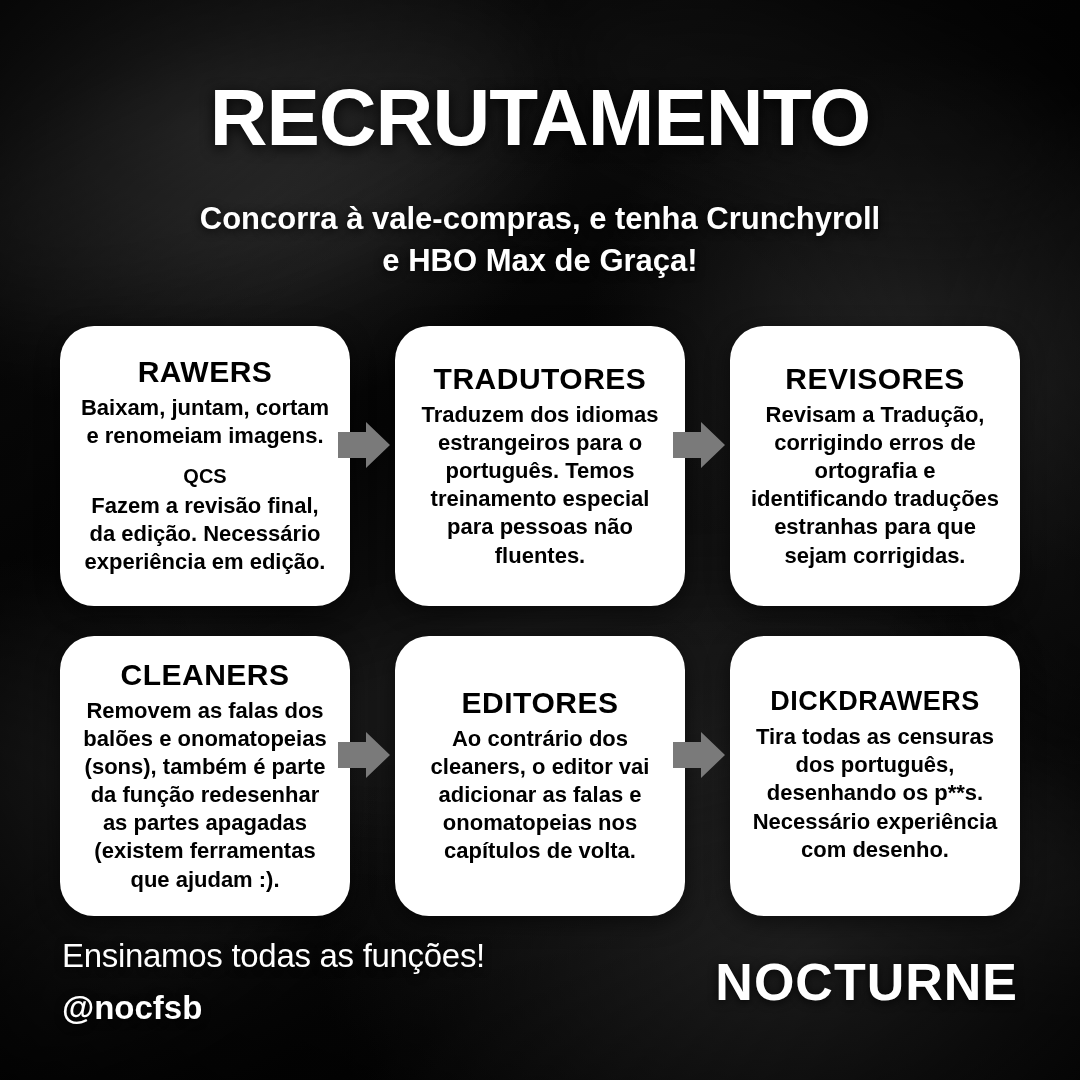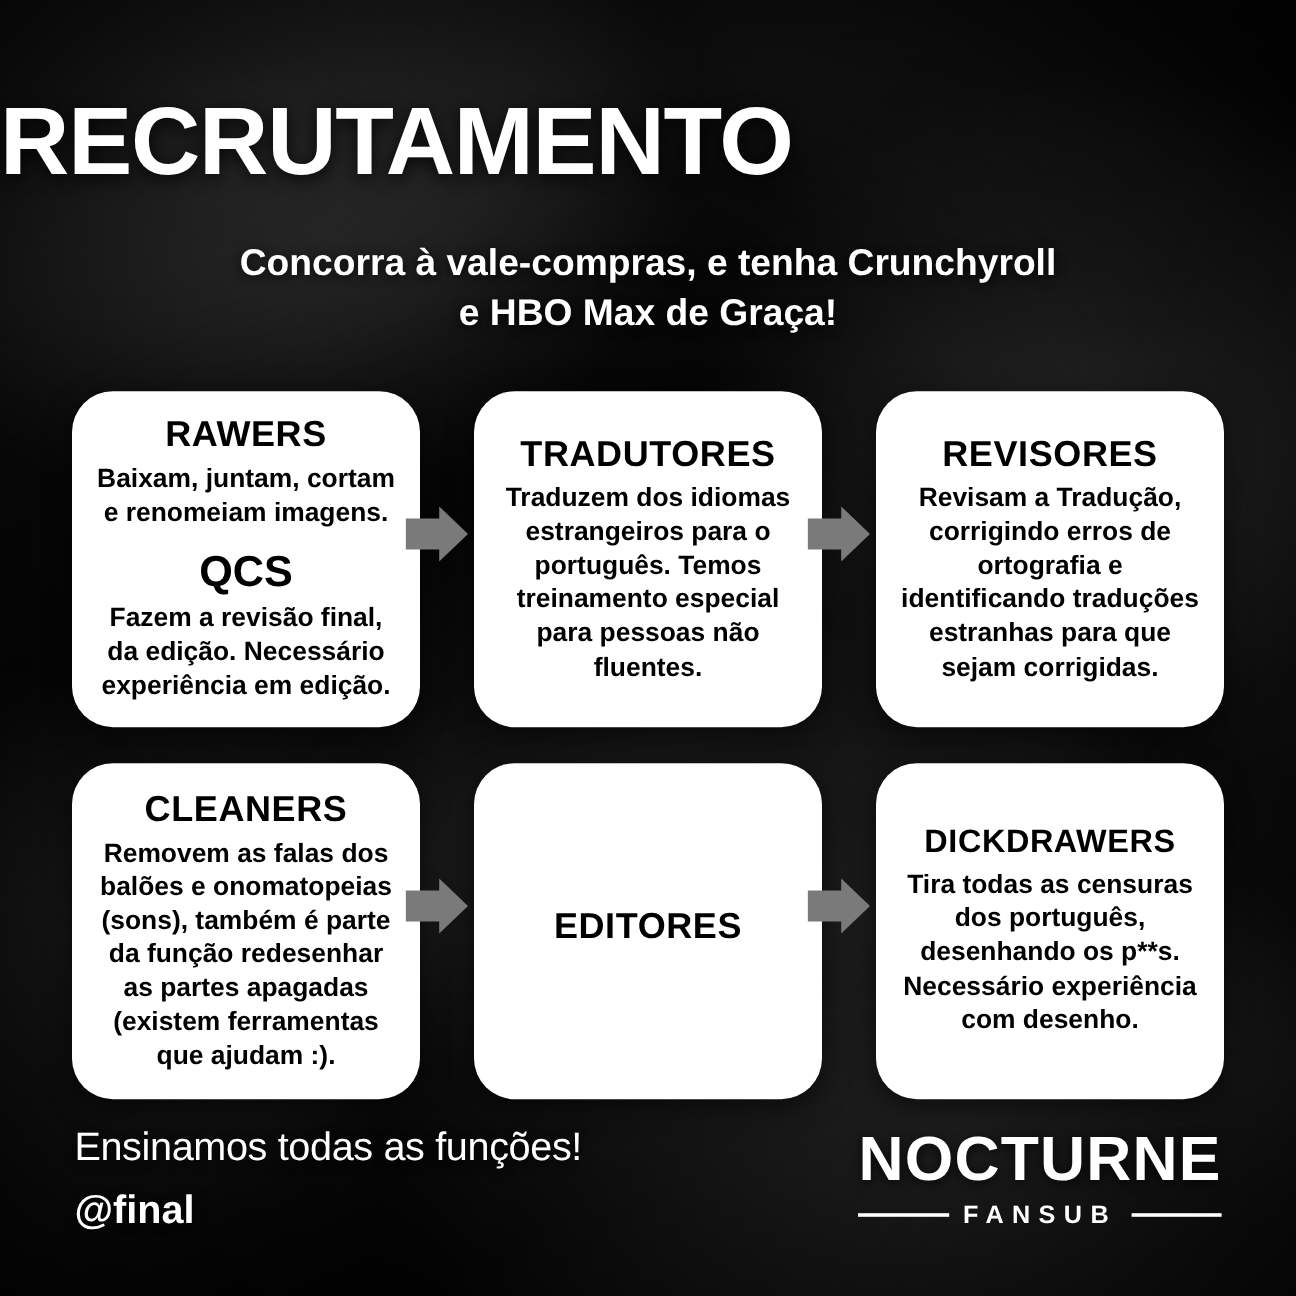--- a/index.html
+++ b/index.html
@@ -41,21 +41,21 @@
   .vignette {
     position: absolute; inset: 0;
     background: radial-gradient(ellipse at center, rgba(0,0,0,0) 45%, rgba(0,0,0,0.75) 100%);
     pointer-events: none;
   }
 
   .content { position: relative; z-index: 3; width: 100%; height: 100%; }
 
   
   .title {
-    text-align: left;
+    text-align: center;
     color: #ffffff;
     font-size: 80px;
     font-weight: bold;
     letter-spacing: -1px;
     line-height: 1;
     padding-top: 78px;
     text-shadow: 0 3px 14px rgba(0,0,0,0.85);
   }
   .subtitle {
     text-align: center;
@@ -99,21 +99,21 @@
     margin-bottom: 6px;
     line-height: 1.1;
   }
   .card h3.small { font-size: 27px; }
   .card p {
     font-size: 22px;
     font-weight: bold;
     line-height: 1.28;
   }
   .card .sub-title {
-    font-size: 36px;
+    font-size: 20px;
     font-weight: bold;
     margin-top: 14px;
     margin-bottom: 4px;
   }
 
   
   .arrow {
     position: absolute;
     width: 52px;
     height: 46px;
@@ -219,20 +219,21 @@
         <p>Revisam a Tradução, corrigindo erros de ortografia e identificando traduções estranhas para que sejam corrigidas.</p>
       </div>
 
       <div class="card">
         <h3>CLEANERS</h3>
         <p>Removem as falas dos balões e onomatopeias (sons), também é parte da função redesenhar as partes apagadas (existem ferramentas que ajudam :).</p>
       </div>
 
       <div class="card">
         <h3>EDITORES</h3>
+        <p>Ao contrário dos cleaners, o editor vai adicionar as falas e onomatopeias nos capítulos de volta.</p>
       </div>
 
       <div class="card">
         <h3 class="small">DICKDRAWERS</h3>
         <p>Tira todas as censuras dos português, desenhando os p**s. Necessário experiência com desenho.</p>
       </div>
 
       <div class="arrow a1">
         <svg viewBox="0 0 52 46" xmlns="http://www.w3.org/2000/svg">
           <polygon points="0,10 28,10 28,0 52,23 28,46 28,36 0,36" fill="#7a7a7a"></polygon>
@@ -252,26 +253,21 @@
         <svg viewBox="0 0 52 46" xmlns="http://www.w3.org/2000/svg">
           <polygon points="0,10 28,10 28,0 52,23 28,46 28,36 0,36" fill="#7a7a7a"></polygon>
         </svg>
       </div>
 
     </div>
 
     <div class="footer">
       <div class="footer-left">
         <div class="line1">Ensinamos todas as funções!</div>
-        <div class="line2">@final</div>
+        <div class="line2">@nocfsb</div>
       </div>
       <div class="brand">
         <div class="name">NOCTURNE</div>
-        <div class="rule-row">
-          <span class="rule"></span>
-          <span class="sub">FANSUB</span>
-          <span class="rule"></span>
-        </div>
       </div>
     </div>
 
   </div>
 </div>
 
 </body></html>

